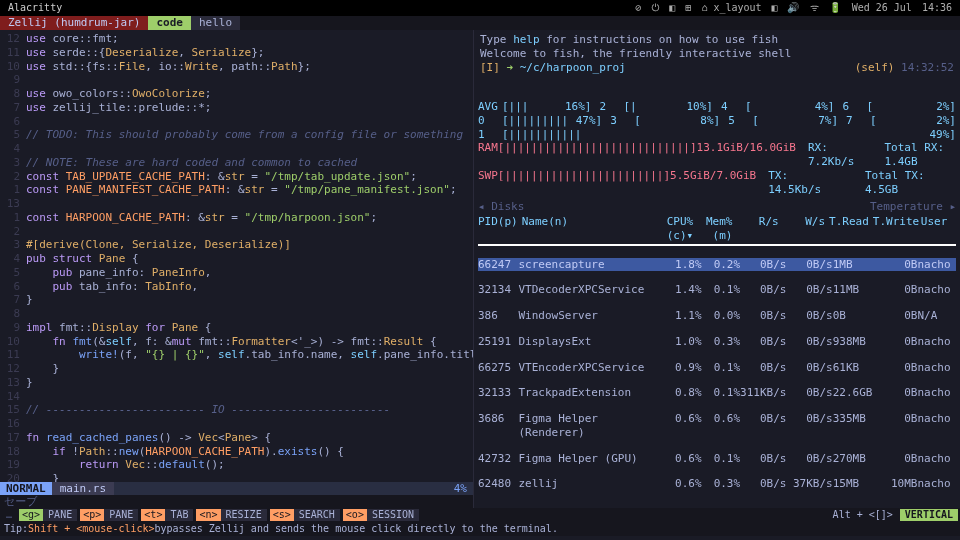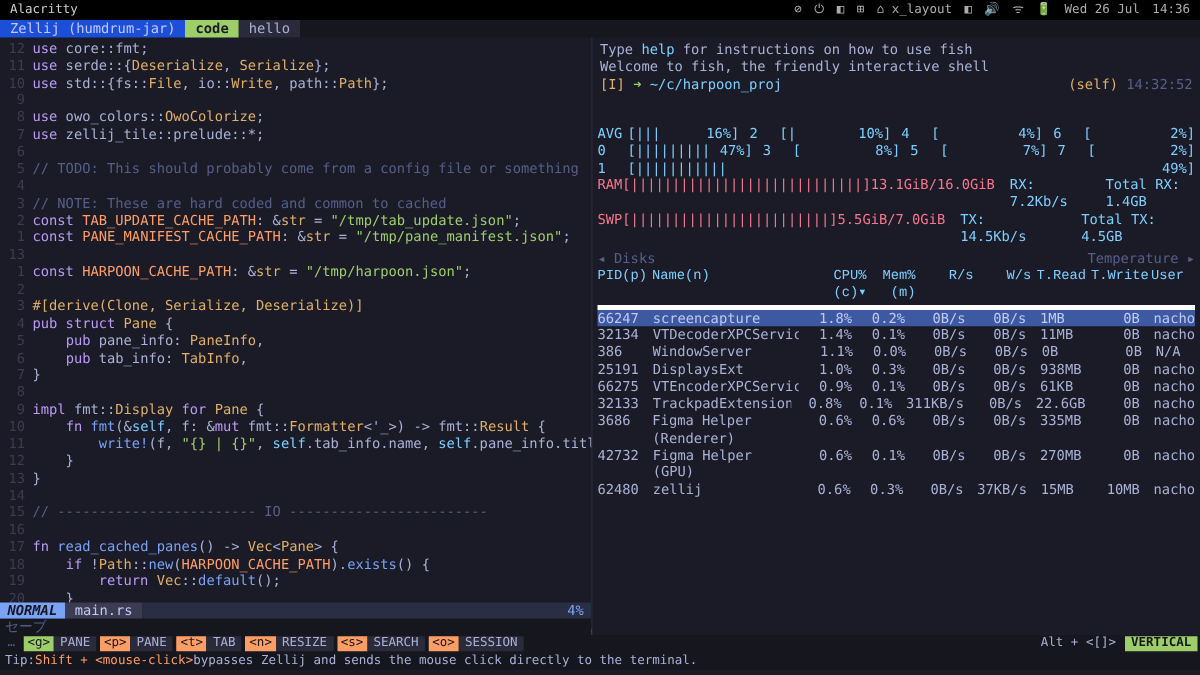--- a/index.html
+++ b/index.html
@@ -27,21 +27,21 @@
 .macbar .tray { display: flex; gap: 10px; align-items: center; }
 .macbar .tray span { opacity: 0.85; }
 .tabbar {
   height: 14px;
   background: #16161e;
   display: flex;
   align-items: stretch;
   font-size: 11px;
 }
 .tab-session {
-  background: #1d4ed8;
+  background: #7f1d1d;
   color: #c0caf5;
   padding: 0 8px;
   display: flex; align-items: center;
 }
 .tab-active {
   background: #9ece6a;
   color: #1a1b26;
   padding: 0 8px;
   display: flex; align-items: center;
   font-weight: bold;
@@ -82,40 +82,39 @@
   color: #3b3b52;
   flex-shrink: 0;
 }
 .gutter.rel { color: #3b3b52; }
 .codetxt { color: #a9b1d6; }
 .kw { color: #bb9af7; }
 .kw2 { color: #7dcfff; }
 .fn { color: #7aa2f7; }
 .ty { color: #e0af68; }
 .str { color: #9ece6a; }
-.cmt { color: #565f89; }
+.cmt { color: #565f89; font-style: italic; }
 .attr { color: #e0af68; }
 .const { color: #ff9e64; }
 .status-left {
   position: absolute;
   bottom: 0; left: 0; right: 0;
   height: 26px;
   display: flex; flex-direction: column;
 }
 .vim-status {
   display: flex;
   height: 13px;
   background: #16161e;
 }
 .vim-mode {
   background: #7aa2f7;
   color: #16161e;
   padding: 0 6px;
   font-weight: bold;
-  font-style: italic;
 }
 .vim-file {
   background: #3b3b52;
   color: #c0caf5;
   padding: 0 8px;
 }
 .vim-spacer { flex: 1; background: #292e42; }
 .vim-pct { background: #292e42; color: #7aa2f7; padding: 0 6px; }
 .vim-extra { height: 13px; background: #16161e; color: #565f89; padding: 0 4px; }
 .shell {
@@ -132,22 +131,22 @@
   flex: 1;
   padding: 0 4px;
   font-size: 11px;
   overflow: hidden;
 }
 .cpu-label { color: #7dcfff; width: 24px; }
 .cpu-bar { color: #7dcfff; }
 .mem-row { color: #f7768e; }
 .net-label { color: #7dcfff; }
 .section-hdr { color: #565f89; margin-top: 4px; }
-.proc-hdr { display: flex; gap: 4px; color: #7dcfff; border-bottom: 4px solid #ffffff; padding: 1px 0; font-family: Liberation Mono, monospace; }
-.proc-row { display: flex; gap: 11px; padding: 0; }
+.proc-hdr { display: flex; gap: 4px; color: #7dcfff; border-bottom: 2px solid #ffffff; padding: 1px 0; }
+.proc-row { display: flex; gap: 0; padding: 0; margin-top: 12px; }
 .proc-row.sel { background: #3d59a1; color: #c0caf5; }
 .c-pid { width: 42px; }
 .c-name { width: 150px; overflow: hidden; }
 .c-cpu { width: 40px; text-align: right; }
 .c-mem { width: 40px; text-align: right; }
 .c-rs { width: 48px; text-align: right; }
 .c-ws { width: 48px; text-align: right; }
 .c-tr { width: 44px; text-align: left; }
 .c-tw { width: 44px; text-align: right; }
 .c-usr { width: 40px; }

